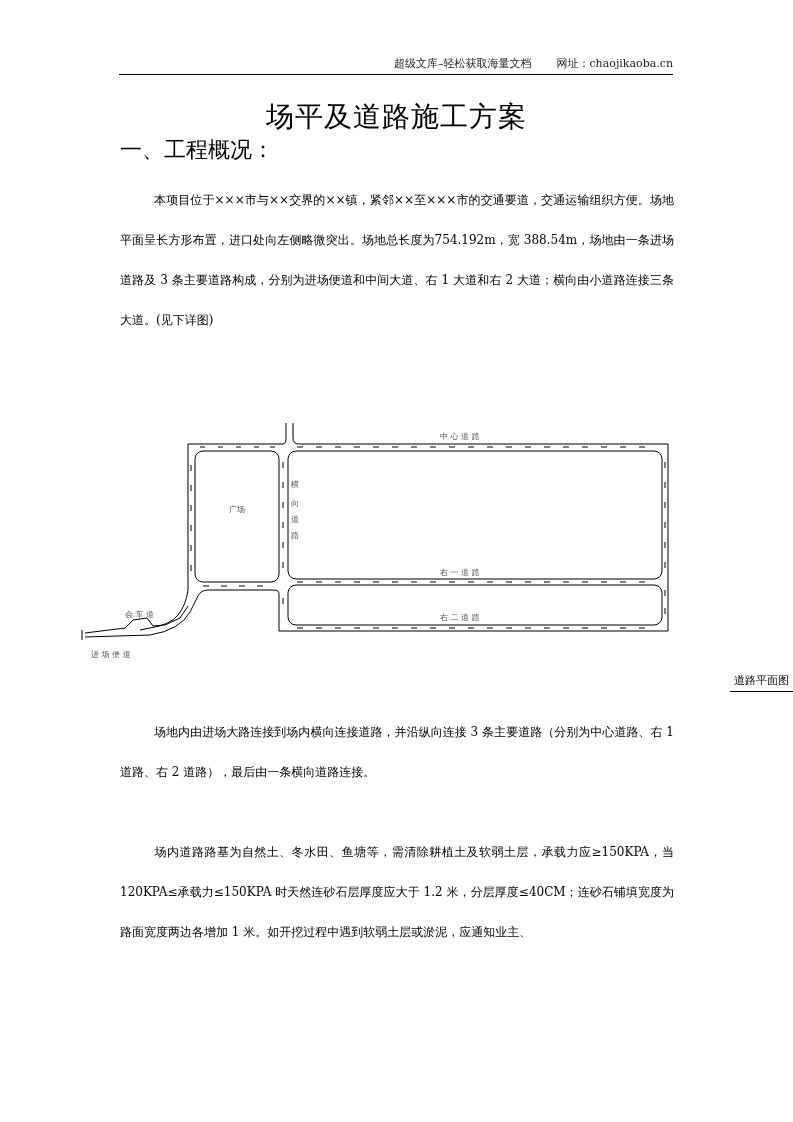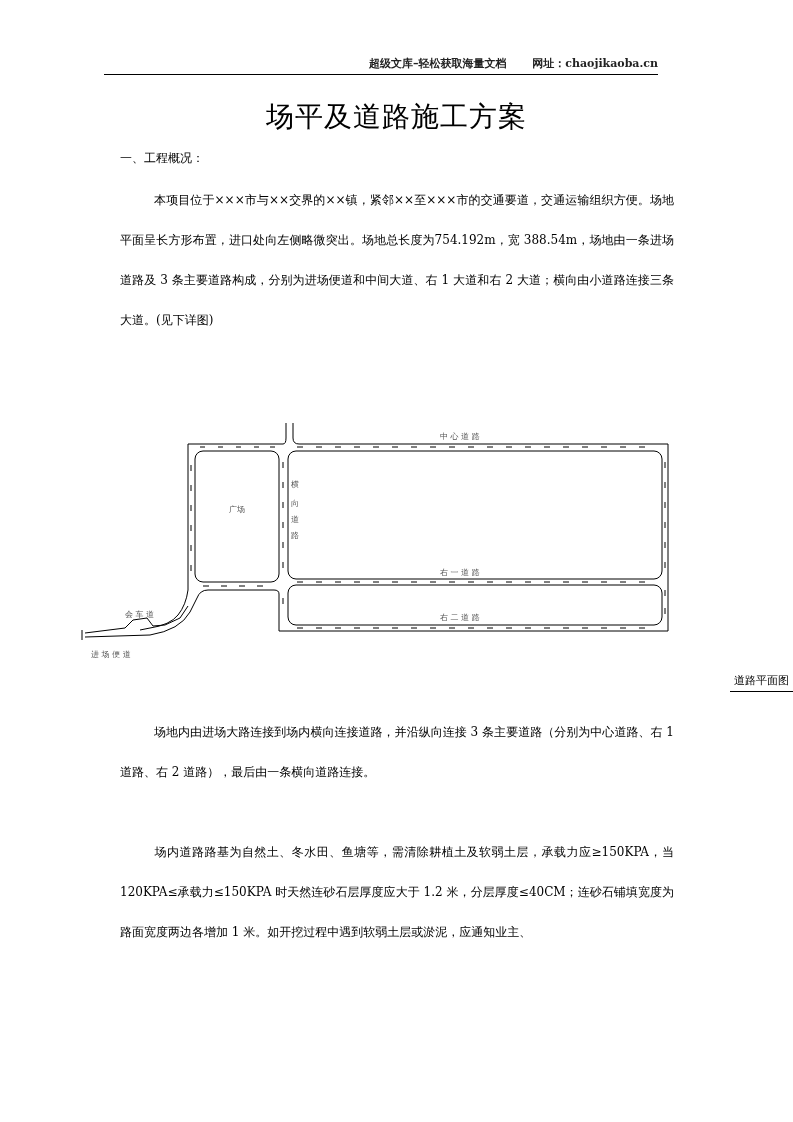--- a/index.html
+++ b/index.html
@@ -1,24 +1,24 @@
 <!DOCTYPE html>
 <html><head>
 <meta charset="utf-8">
 <style>
   html, body { margin:0; padding:0; background:#ffffff; }
   body { width:793px; height:1122px; position:relative; overflow:hidden;
          font-family:"DejaVu Serif","Liberation Serif",serif; color:#000; }
-  .header { position:absolute; left:104px; top:56px; width:554px; height:18px;
-            border-bottom:1px solid #000; font-size:11px; text-align:right; color:#222;font-weight:bold; }
+  .header { position:absolute; left:119px; top:56px; width:554px; height:18px;
+            border-bottom:1px solid #000; font-size:11px; text-align:right; color:#222; }
   .header span { display:inline-block; }
   .header .gap { width:18px; }
   .title { position:absolute; left:0; width:793px; top:98px; text-align:center;
            font-size:28px; letter-spacing:1px; }
-  .h1 { position:absolute; left:120px; top:150px; font-size:12px; }
+  .h1 { position:absolute; left:120px; top:135px; font-size:22px; }
   .para { position:absolute; left:120px; width:554px; font-size:12px; line-height:40px;
           text-align:justify; }
   .para .indent { display:inline-block; width:34px; }
   #p1 { top:180px; }
   #p2 { top:712px; }
   #p3 { top:832px; }
   .diagram { position:absolute; left:70px; top:415px; width:610px; height:255px; }
   .caption { position:absolute; left:0; width:793px; top:673px; text-align:right; font-size:11px; }
   .caption span { display:inline-block; border-bottom:1.5px solid #000; padding:0 4px 3px 4px; }
   .lbl { font-family:"DejaVu Sans","Liberation Sans",sans-serif; font-size:8px; fill:#555; }

